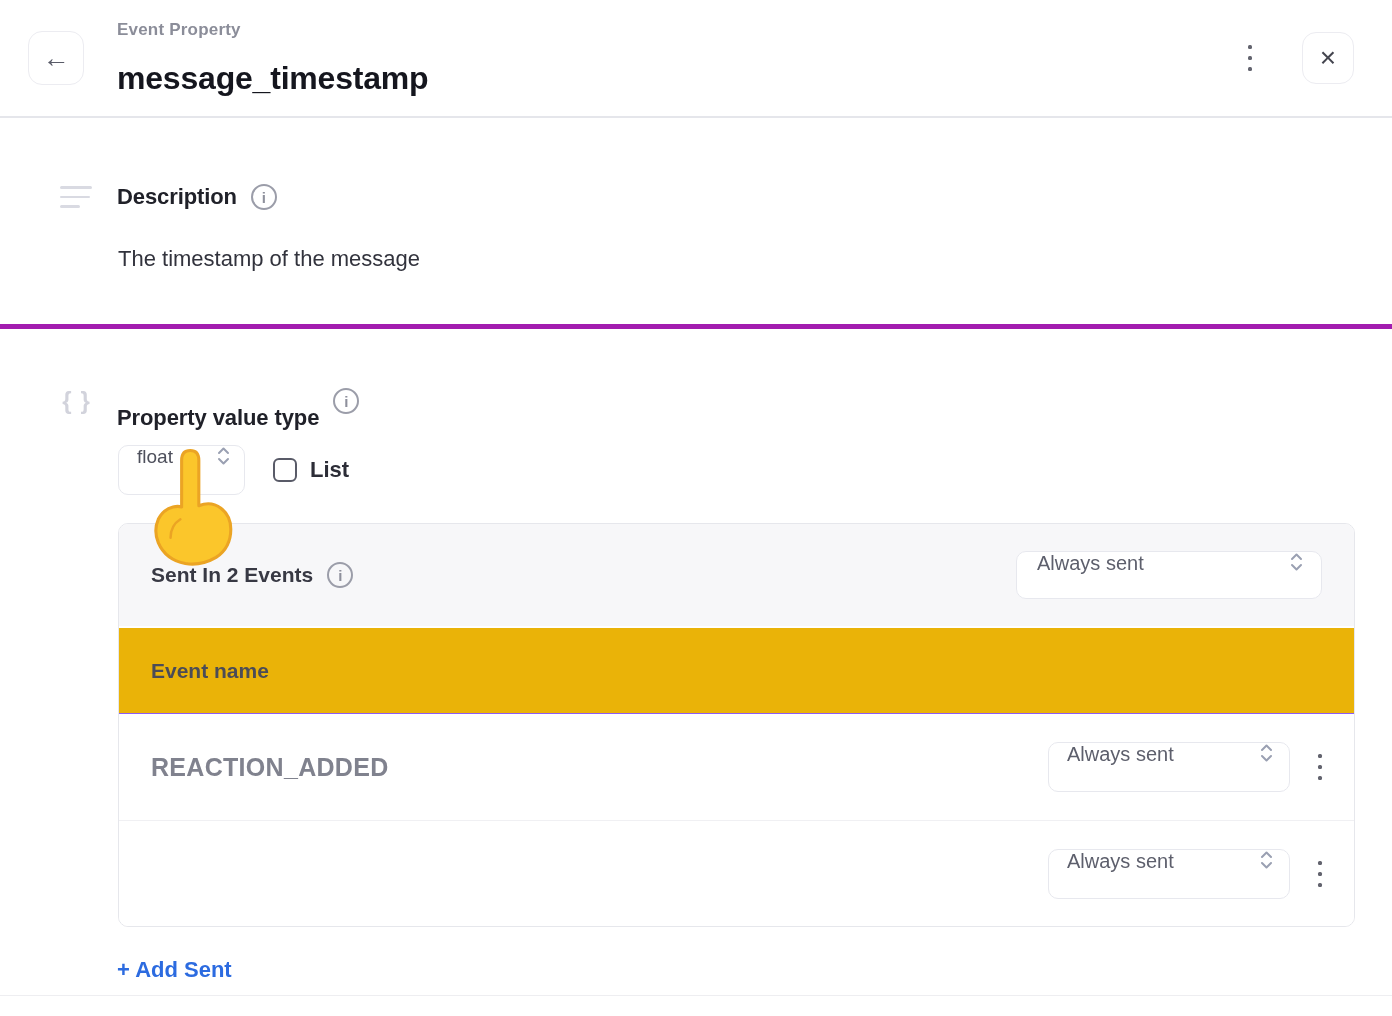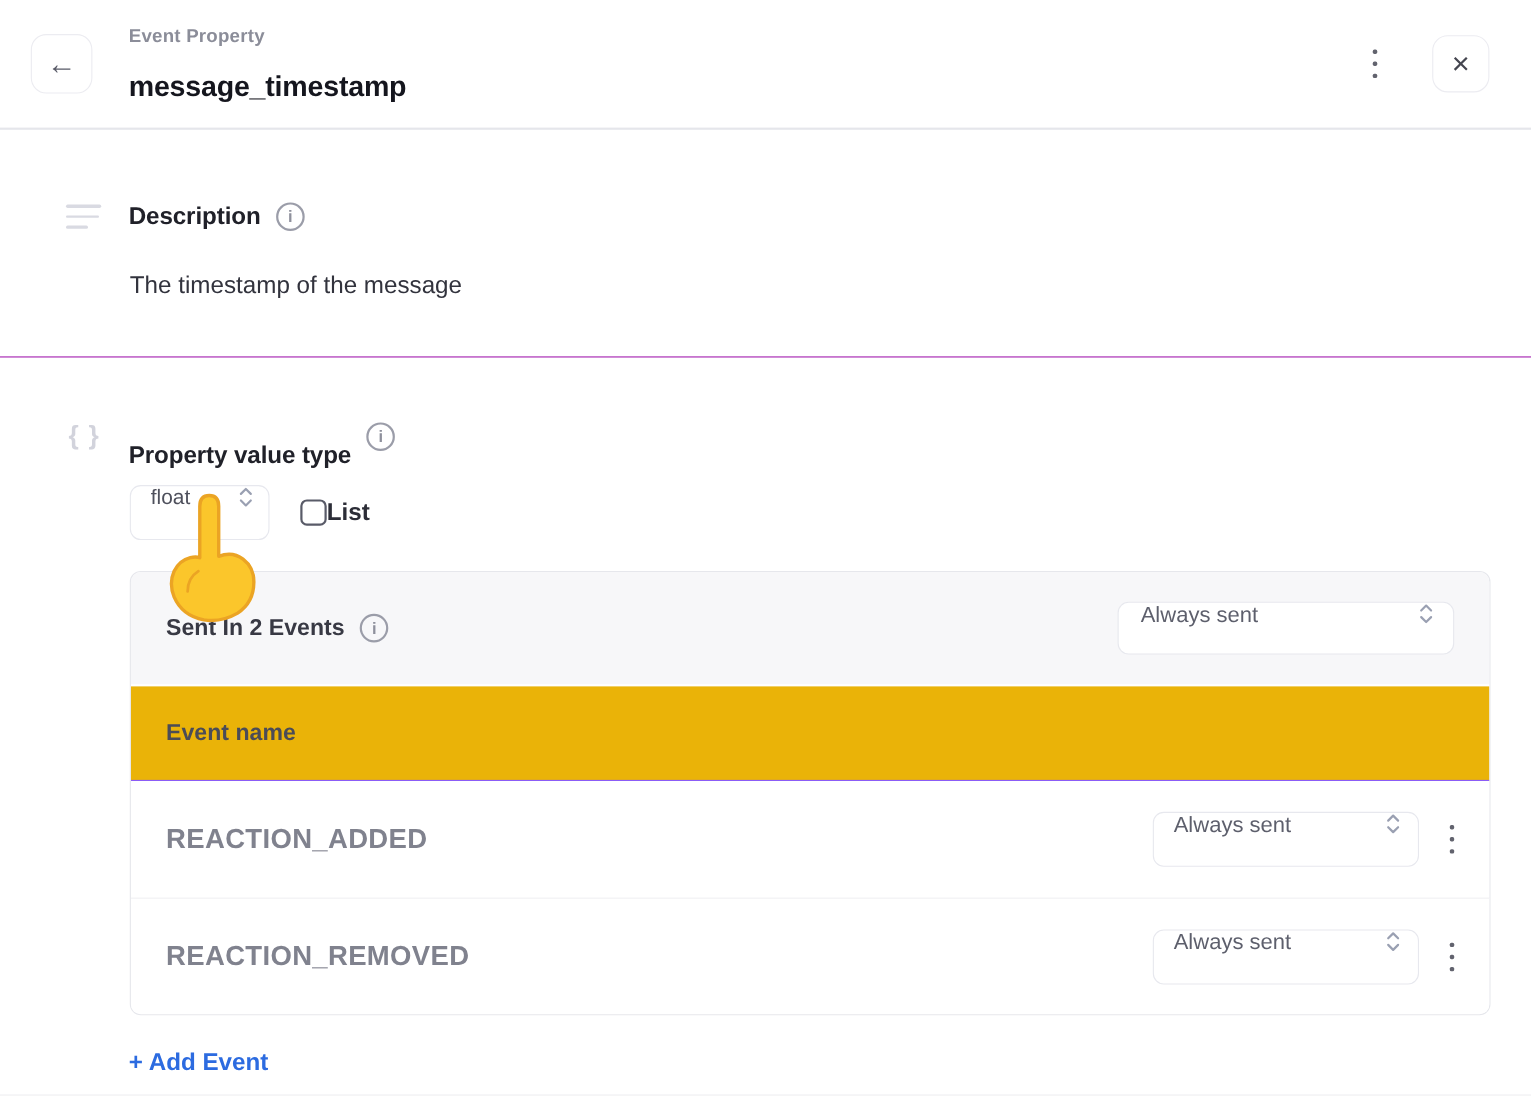--- a/index.html
+++ b/index.html
@@ -6,54 +6,54 @@
   body { font-family:"Liberation Sans", sans-serif; background:#ffffff; }
   .page { position:relative; width:1392px; height:1016px; background:#ffffff; overflow:hidden; }
 
   
   .header { display:flex; align-items:center; height:118px; padding:0 38px 0 28px; border-bottom:2px solid #e5e6eb; }
   .icon-btn { display:flex; align-items:center; justify-content:center; background:#fff; border:1.5px solid #ececf1; border-radius:14px; cursor:pointer; }
   .back-btn { width:56px; height:54px; font-size:27px; color:#595b68; }
   .close-btn { width:52px; height:52px; font-size:28px; color:#44454f; }
   .title-block { margin-left:33px; display:flex; flex-direction:column; gap:20px; }
   .kicker { font-size:17px; font-weight:600; color:#8b8d99; letter-spacing:.2px; }
-  .page-title { font-size:26px; font-weight:700; color:#15161e; letter-spacing:-.2px; }
+  .page-title { font-size:32px; font-weight:700; color:#15161e; letter-spacing:-.2px; }
   .header-spacer { flex:1; }
   .kebab { display:flex; flex-direction:column; gap:7px; align-items:center; padding:6px; cursor:pointer; }
   .kebab .dot { width:4px; height:4px; border-radius:1.5px; background:#62636e; }
   .header .kebab { margin-right:44px; }
 
   
   .section-head { display:flex; align-items:center; }
   .section-title { font-size:22px; font-weight:700; color:#202129; letter-spacing:-.1px; }
   .info-icon { width:26px; height:26px; border:2px solid #9b9da9; border-radius:50%; color:#8e909c;
                font-size:15px; font-weight:700; display:flex; align-items:center; justify-content:center; margin-left:14px; }
   .select { display:flex; align-items:flex-start; justify-content:space-between; background:#fff;
             border:1.5px solid #e7e8ee; border-radius:10px; color:#5d5f6c; cursor:pointer; }
   .chev { flex:none; }
 
   
-  .desc-section { padding:66px 0 52px 0; border-bottom:1px solid #a21caf; }
+  .desc-section { padding:66px 0 52px 0; border-bottom:5px solid #a21caf; }
   .lines-icon { width:32px; margin-left:60px; display:flex; flex-direction:column; gap:7px; }
   .lines-icon span { height:2.5px; background:#d9dae2; border-radius:2px; }
   .lines-icon span:nth-child(1){ width:32px; }
   .lines-icon span:nth-child(2){ width:30px; }
   .lines-icon span:nth-child(3){ width:20px; }
   .desc-section .section-title { margin-left:25px; }
   .desc-text { margin:36px 0 0 118px; font-size:22px; color:#32333d; }
 
   
   .prop-section { padding:42px 0 0 0; }
   .braces-icon { width:34px; margin-left:60px; font-size:24px; font-weight:600; color:#d2d3dc; letter-spacing:2px; text-align:center; }
   .prop-section .section-title { margin-left:23px;margin-top:34px; }
   .controls-row { display:flex; align-items:center; margin:14px 0 0 118px; }
   .type-select { width:127px; height:50px; padding:0 14px 0 18px; font-size:19px; color:#4e505c; }
   .list-wrap { display:flex; align-items:center; margin-left:28px; cursor:pointer; }
   .checkbox { width:24px; height:24px; border:2px solid #595b68; border-radius:6px; background:#fff; }
-  .list-label { font-size:22px; font-weight:700; color:#2c2d37; }
+  .list-label { margin-left:13px; font-size:22px; font-weight:700; color:#2c2d37; }
 
   
   .events-card { margin:28px 0 0 118px; width:1237px; border:1.5px solid #e6e7ec; border-radius:10px; overflow:hidden; }
   .row-head { height:104px; background:#f7f7f9; display:flex; align-items:center; padding:0 32px; border-bottom:2px solid #ffffff; }
   .row-head .tbl-title { font-size:21px; font-weight:700; color:#383944; }
   .head-select { margin-left:auto; width:306px; height:48px; padding:0 18px 0 20px; font-size:20px; }
   .row-colhead { height:86px; background:#eab308; display:flex; align-items:center; padding:0 32px; border-bottom:1px solid #8b5cf6; }
   .col-label { font-size:21px; font-weight:700; color:#4b4c57; }
   .row-event { height:106px; background:#fff; display:flex; align-items:center; padding:0 26px 0 32px; }
   .row-event + .row-event { border-top:1px solid #f0f0f3; }
@@ -154,37 +154,36 @@
           </svg>
         </div>
         <div class="kebab">
           <span class="dot"></span>
           <span class="dot"></span>
           <span class="dot"></span>
         </div>
       </div>
 
       <div class="row-event">
-        <span class="event-name">REACTION_REMOVED</span>
         <div class="select row-select">
           <span>Always sent</span>
           <svg class="chev" width="13" height="20" viewBox="0 0 13 20">
             <path d="M2 7 L6.5 2.5 L11 7" fill="none" stroke="#9aa0b2" stroke-width="2" stroke-linecap="round" stroke-linejoin="round"></path>
             <path d="M2 13 L6.5 17.5 L11 13" fill="none" stroke="#9aa0b2" stroke-width="2" stroke-linecap="round" stroke-linejoin="round"></path>
           </svg>
         </div>
         <div class="kebab">
           <span class="dot"></span>
           <span class="dot"></span>
           <span class="dot"></span>
         </div>
       </div>
     </div>
 
-    <span class="add-event">+ Add Event</span>
+    <span class="add-event">+ Add Sent</span>
   </div>
 
   <div class="finger">
     <svg width="94" height="118" viewBox="0 0 72 96">
       <path d="M30,10 Q30,2 37,2 Q44,2 44,10 L44,47 Q54,43 62,49 Q70,55 70,66 Q70,81 58,89 Q46,96 33,94 Q17,91 11,77 Q7,67 11,58 Q15,50 23,48 Q27,47 30,48 Z" fill="#fbc62b" stroke="#eba424" stroke-width="2.5" stroke-linejoin="round"></path>
       <path d="M29,58 Q21,63 21,73" fill="none" stroke="#eba424" stroke-width="2" stroke-linecap="round"></path>
     </svg>
   </div>
 
   <div class="bottom-divider"></div>

